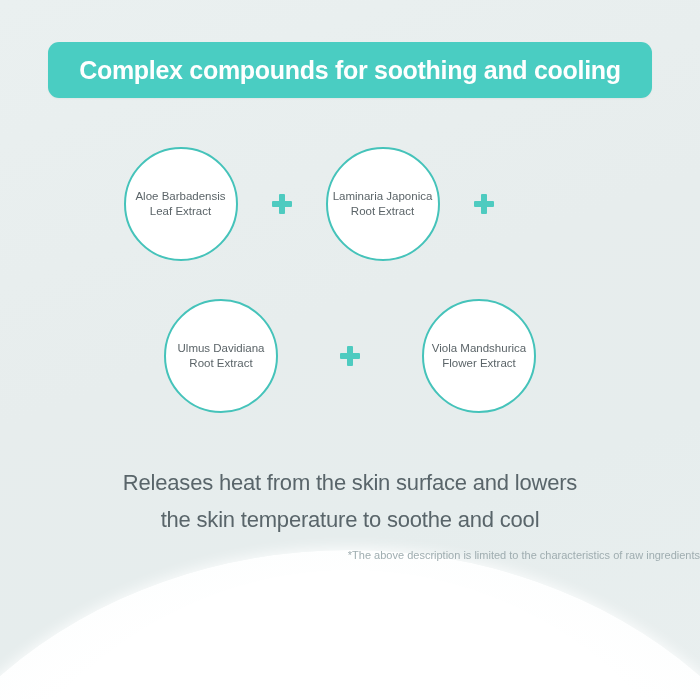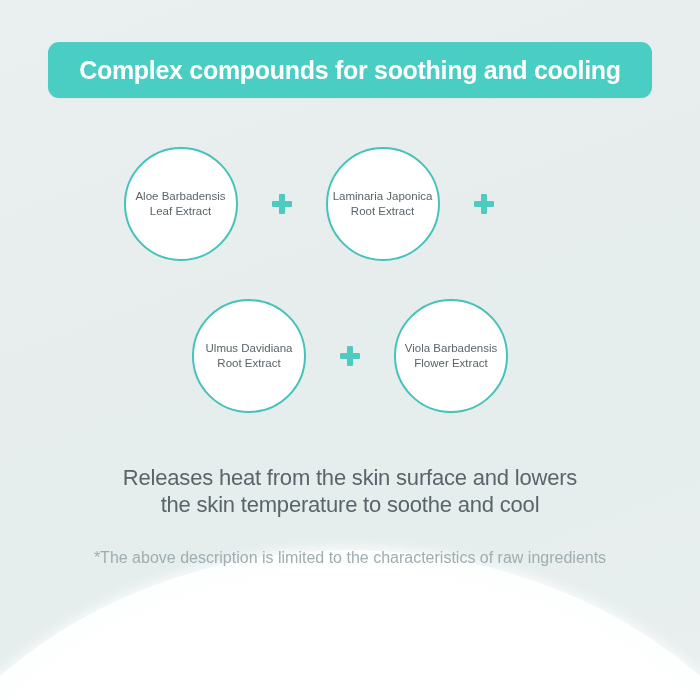--- a/index.html
+++ b/index.html
@@ -66,21 +66,21 @@
   }
 
   
   .row {
     position: absolute;
     display: flex;
     align-items: center;
     justify-content: center;
   }
   .row-1 { left: 17px; top: 147px; width: 593px; margin-left: 12px; }
-  .row-2 { left: 0; top: 299px; width: 700px; }
+  .row-2 { left: 0; top: 299px; width: 700px; gap: 28px; }
 
   .circle {
     width: 114px;
     height: 114px;
     border-radius: 50%;
     border: 2px solid #45c3ba;
     background: #ffffff;
     display: flex;
     align-items: center;
     justify-content: center;
@@ -118,33 +118,33 @@
 
   
   .description {
     position: absolute;
     left: 0;
     top: 464px;
     width: 700px;
     text-align: center;
     color: #59656a;
     font-size: 22px;
-    line-height: 27px;
+    line-height: 37px;
     white-space: pre-line;
     letter-spacing: -0.2px;
   }
 
   .footnote {
     position: absolute;
     left: 0;
     top: 549px;
     width: 700px;
-    text-align: center;
+    text-align: right;
     color: #9fadb0;
-    font-size: 16px;
+    font-size: 11px;
     letter-spacing: 0px;
   }
 </style>
 </head>
 <body>
 
 <div id="page">
 
   <div class="bottom-curve"></div>
   <div class="bottom-curve-2"></div>
@@ -166,21 +166,21 @@
     <span class="plus"></span>
   </div>
 
   <div class="row row-2">
     <div class="circle">
       <span class="circle-label">Ulmus Davidiana
 Root Extract</span>
     </div>
     <span class="plus"></span>
     <div class="circle">
-      <span class="circle-label">Viola Barbadensis
+      <span class="circle-label">Viola Mandshurica
 Flower Extract</span>
     </div>
   </div>
 
   <div class="description">Releases heat from the skin surface and lowers
 the skin temperature to soothe and cool</div>
 
   <div class="footnote">*The above description is limited to the characteristics of raw ingredients</div>
 
 </div>

